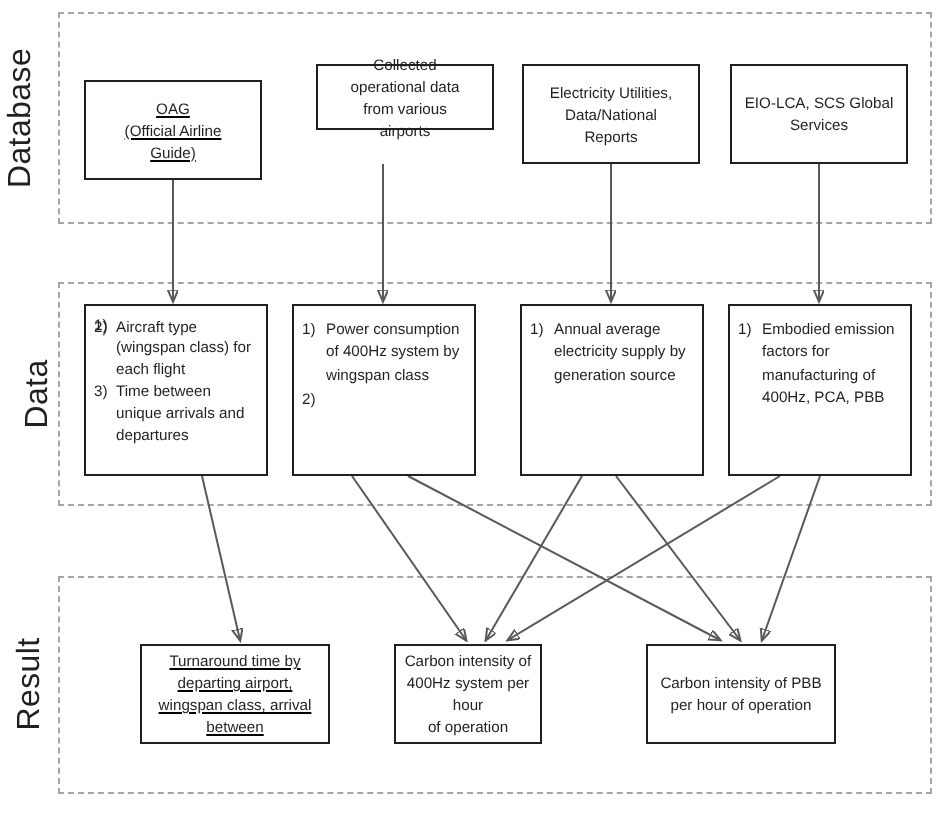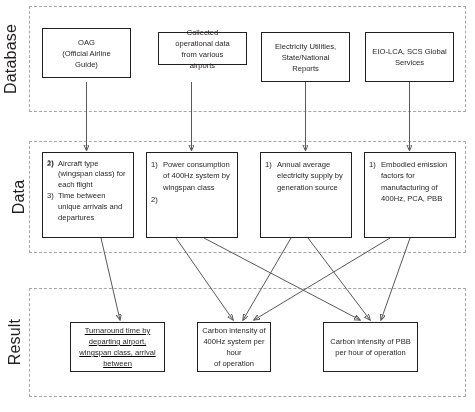--- a/index.html
+++ b/index.html
@@ -127,41 +127,41 @@
 
     <line x1="390" y1="238" x2="254" y2="320" marker-end="url(#arrowhead)"></line>
     <line x1="410" y1="238" x2="381" y2="320" marker-end="url(#arrowhead)"></line>
   </svg>
 
   <div class="section-frame" style="left:29px; top:6px; width:437px; height:106px;"></div>
   <div class="section-label" style="left:-24px; top:24px; width:70px; height:70px;">
     <span>Database</span>
   </div>
 
-  <div class="node" style="left:42px; top:28px; width:89px; height:50px;">
+  <div class="node" style="left:42px; top:40px; width:89px; height:50px;text-decoration:underline;">
     <span class="node-text">
       <span>OAG</span><br>
       <span>(Official Airline</span><br>
       <span>Guide)</span>
     </span>
   </div>
 
   <div class="node" style="left:158px; top:32px; width:89px; height:33px;">
     <span class="node-text">
       <span>Collected</span><br>
       <span>operational data</span><br>
       <span>from various</span><br>
       <span>airports</span>
     </span>
   </div>
 
   <div class="node" style="left:261px; top:32px; width:89px; height:50px;">
     <span class="node-text">
       <span>Electricity Utilities,</span><br>
-      <span>State/National</span><br>
+      <span>Data/National</span><br>
       <span>Reports</span>
     </span>
   </div>
 
   <div class="node" style="left:365px; top:32px; width:89px; height:50px;">
     <span class="node-text">
       <span>EIO-LCA, SCS Global</span><br>
       <span>Services</span>
     </span>
   </div>

